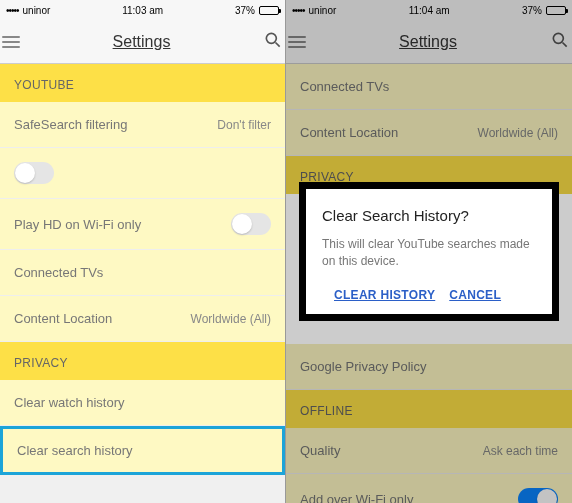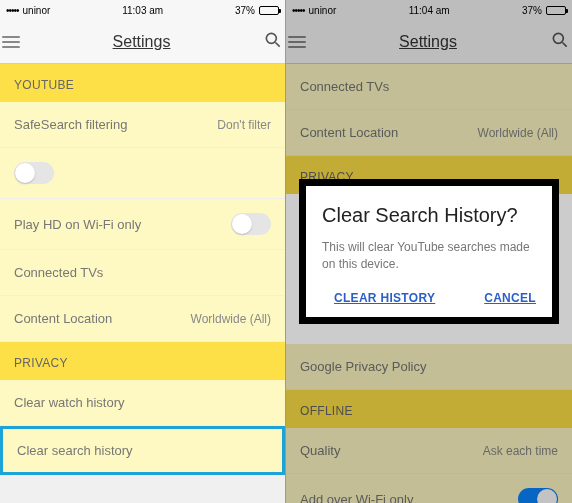--- a/index.html
+++ b/index.html
@@ -23,23 +23,23 @@
 .row-label { flex: 1; }
 .row-value { color: #888; font-size: 12px; }
 .toggle { width: 40px; height: 22px; background: #e5e5e5; border-radius: 11px; position: relative; }
 .toggle .knob { width: 20px; height: 20px; background: #fff; border-radius: 50%; position: absolute; top: 1px; left: 1px; box-shadow: 0 1px 2px rgba(0,0,0,0.2); }
 .toggle.on { background: #0a84ff; }
 .toggle.on .knob { left: auto; right: 1px; }
 .highlighted { border: 3px solid #1ca4d8; }
 .dimmed { position: absolute; inset: 0; background: rgba(0,0,0,0.15); pointer-events: none; }
 .modal-backdrop { position: absolute; inset: 0; display: flex; align-items: center; justify-content: center; }
 .modal-box { width: 260px; background: #fff; border: 7px solid #000; padding: 18px 16px 12px; }
-.modal-title { font-size: 20px; color: #222; font-weight: 500; margin-bottom: 12px; }
+.modal-title { font-size: 15px; color: #222; font-weight: 500; margin-bottom: 12px; }
 .modal-msg { font-size: 12px; color: #777; line-height: 1.4; margin-bottom: 18px; }
-.modal-actions { display: flex; gap: 14px; justify-content: space-between; padding-left: 12px; }
+.modal-actions { display: flex; gap: 14px; justify-content: flex-start; padding-left: 12px; }
 .modal-btn { font-size: 12px; font-weight: 600; color: #2b5fc7; text-decoration: underline; letter-spacing: 0.3px; cursor: pointer; }
 .phone.right .status-bar, .phone.right .nav-bar, .phone.right .content { filter: brightness(0.9); }
 </style>
 </head>
 <body>
 
 <div class="phone left">
   <div class="status-bar">
     <div class="status-left">
       <span class="dots">•••••</span>

